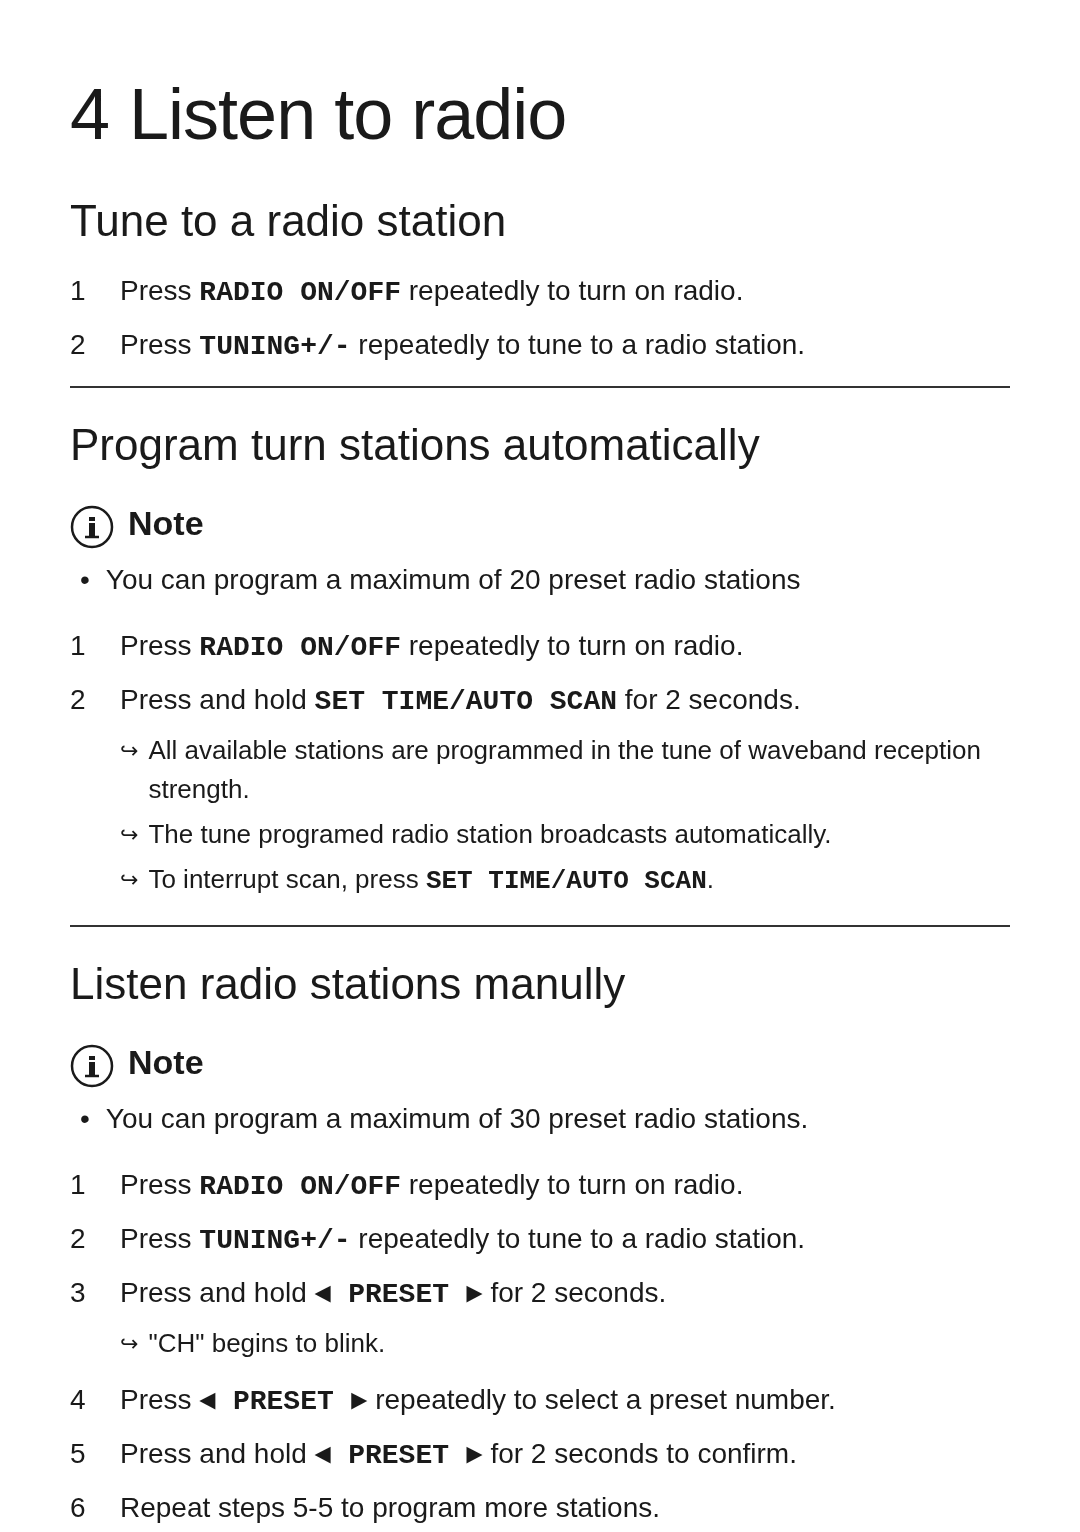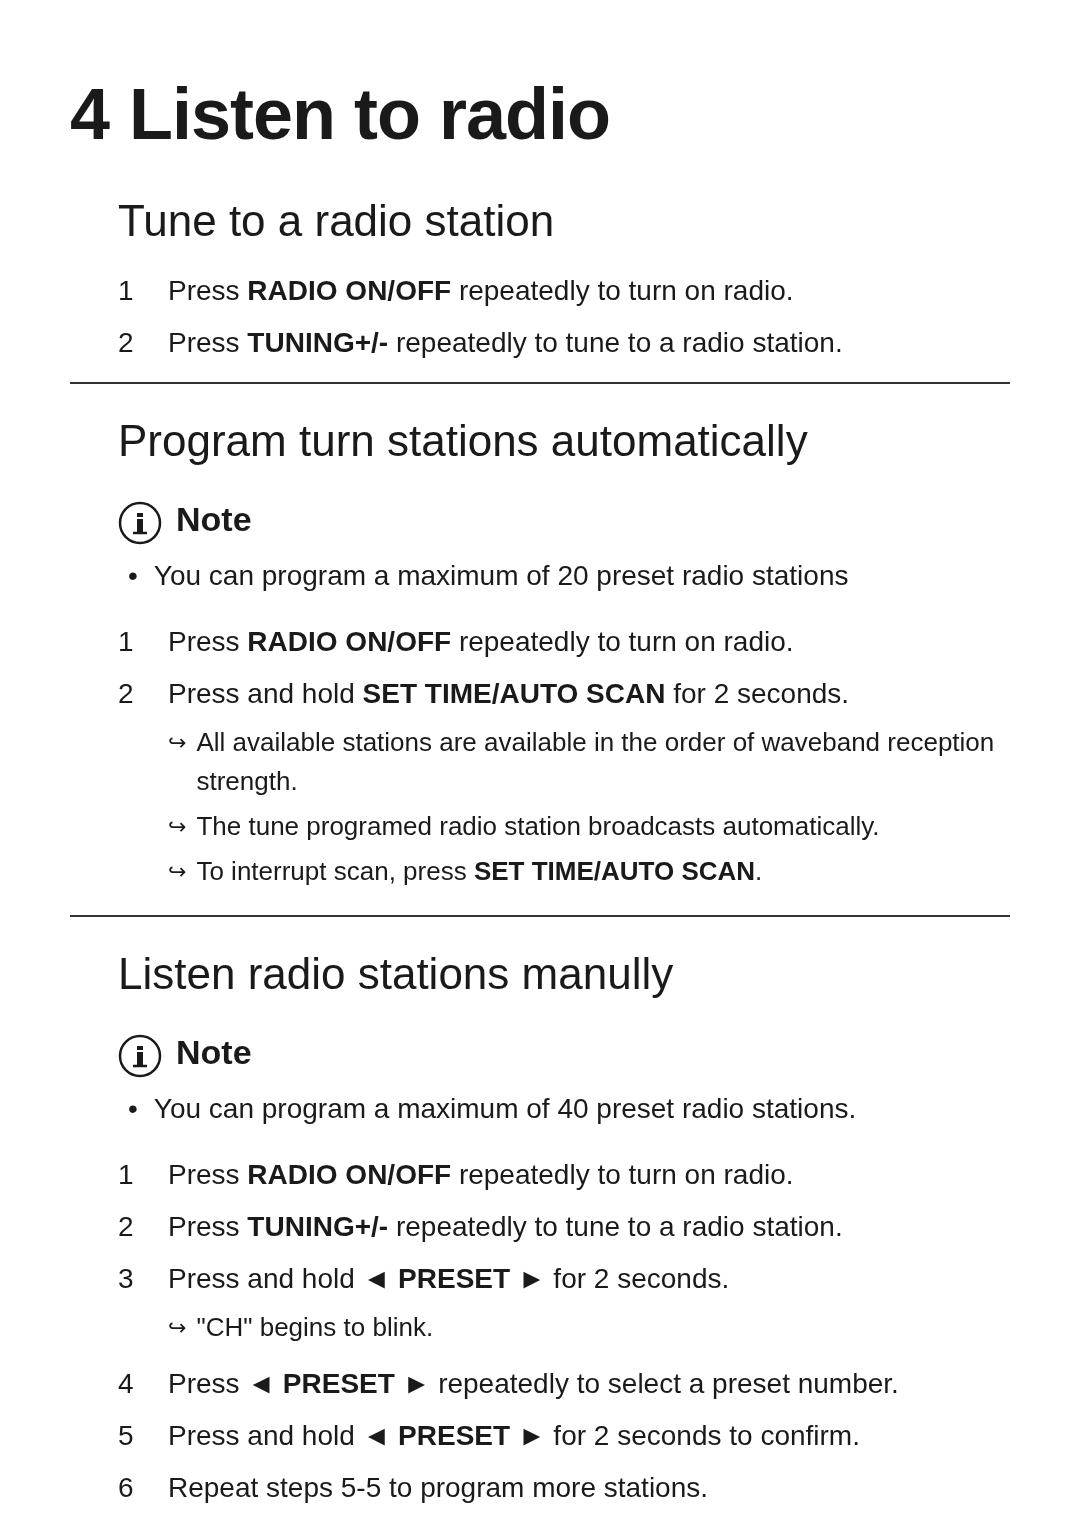--- a/index.html
+++ b/index.html
@@ -14,21 +14,21 @@
       font-size: 28px;
       color: #1a1a1a;
       width: 1080px;
       min-height: 1532px;
       padding: 60px 70px 80px 70px;
       line-height: 1.5;
     }
 
     .page-title {
       font-size: 72px;
-      font-weight: 700;
+      font-weight: 400;
       margin-bottom: 20px;
       letter-spacing: -1px;
     }
 
     .page-title .chapter-num {
       margin-right: 20px;
     }
 
     hr.divider {
       border: none;
@@ -124,25 +124,25 @@
 
     .arrow-bullet {
       margin-right: 10px;
       flex-shrink: 0;
       font-size: 22px;
       margin-top: 3px;
     }
 
     strong, .bold {
       font-weight: 700;
+      font-family: Liberation Mono, monospace;
     }
 
     .section {
       margin-bottom: 10px;
-      margin-left: 48px;
     }
   </style>
 </head>
 <body>
 
 <h1 class="page-title">
   <span class="chapter-num">4</span><span>Listen to radio</span>
 </h1>
 
 <div class="section">
@@ -188,21 +188,21 @@
       <span class="step-num">1</span>
       <span class="step-text">Press <strong>RADIO ON/OFF</strong> repeatedly to turn on radio.</span>
     </li>
     <li>
       <span class="step-num">2</span>
       <span class="step-text">
         Press and hold <strong>SET TIME/AUTO SCAN</strong> for 2 seconds.
         <ul class="sub-bullets">
           <li>
             <span class="arrow-bullet">↪</span>
-            <span>All available stations are available in the order of waveband reception strength.</span>
+            <span>All available stations are programmed in the tune of waveband reception strength.</span>
           </li>
           <li>
             <span class="arrow-bullet">↪</span>
             <span>The tune programed radio station broadcasts automatically.</span>
           </li>
           <li>
             <span class="arrow-bullet">↪</span>
             <span>To interrupt scan, press <strong>SET TIME/AUTO SCAN</strong>.</span>
           </li>
         </ul>
@@ -221,21 +221,21 @@
       <svg class="note-icon" viewBox="0 0 44 44" xmlns="http://www.w3.org/2000/svg">
         <circle cx="22" cy="22" r="20" fill="none" stroke="#1a1a1a" stroke-width="2.5"></circle>
         <rect x="19" y="18" width="6" height="14" fill="#1a1a1a"></rect>
         <rect x="19" y="12" width="6" height="4" fill="#1a1a1a"></rect>
         <line x1="15" y1="32" x2="29" y2="32" stroke="#1a1a1a" stroke-width="2.5"></line>
       </svg>
       <span class="note-label">Note</span>
     </div>
     <ul class="bullet-list">
       <li>
-        <span>You can program a maximum of 40 preset radio stations.</span>
+        <span>You can program a maximum of 30 preset radio stations.</span>
       </li>
     </ul>
   </div>
 
   <ol class="steps-list">
     <li>
       <span class="step-num">1</span>
       <span class="step-text">Press <strong>RADIO ON/OFF</strong> repeatedly to turn on radio.</span>
     </li>
     <li>

